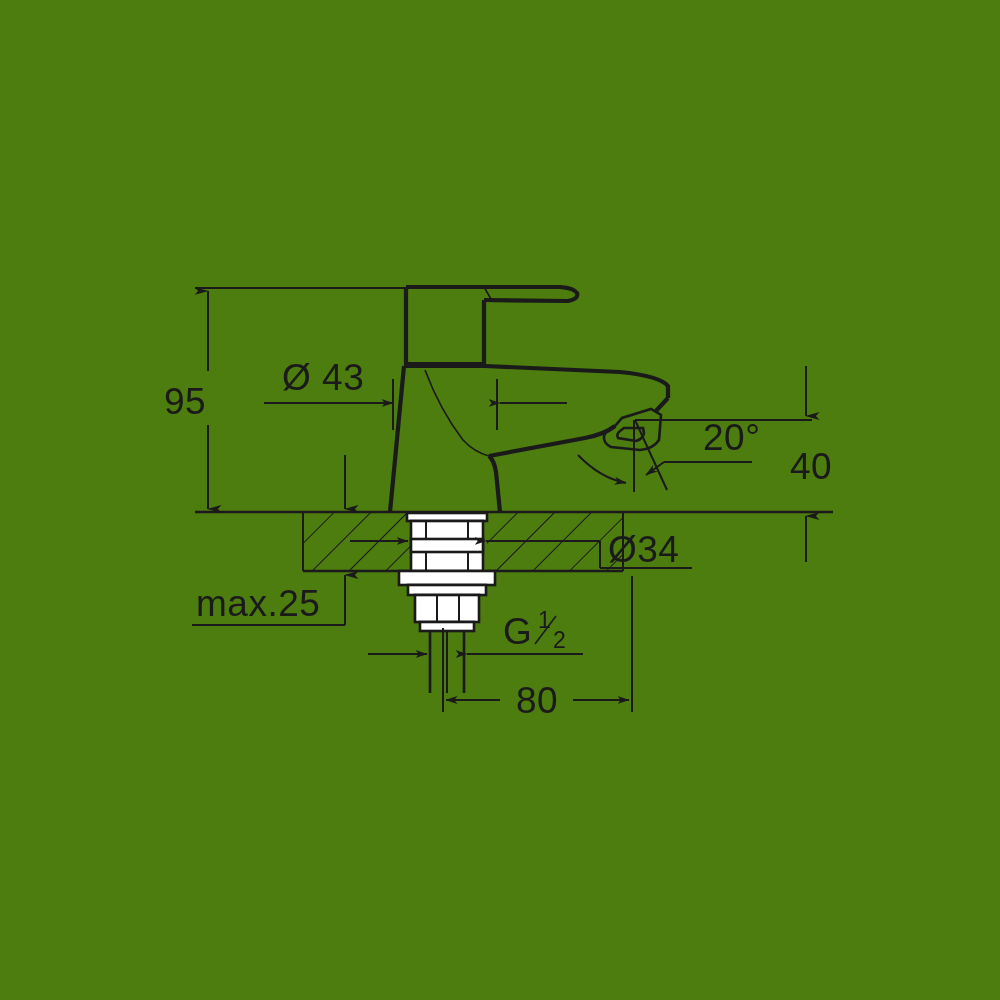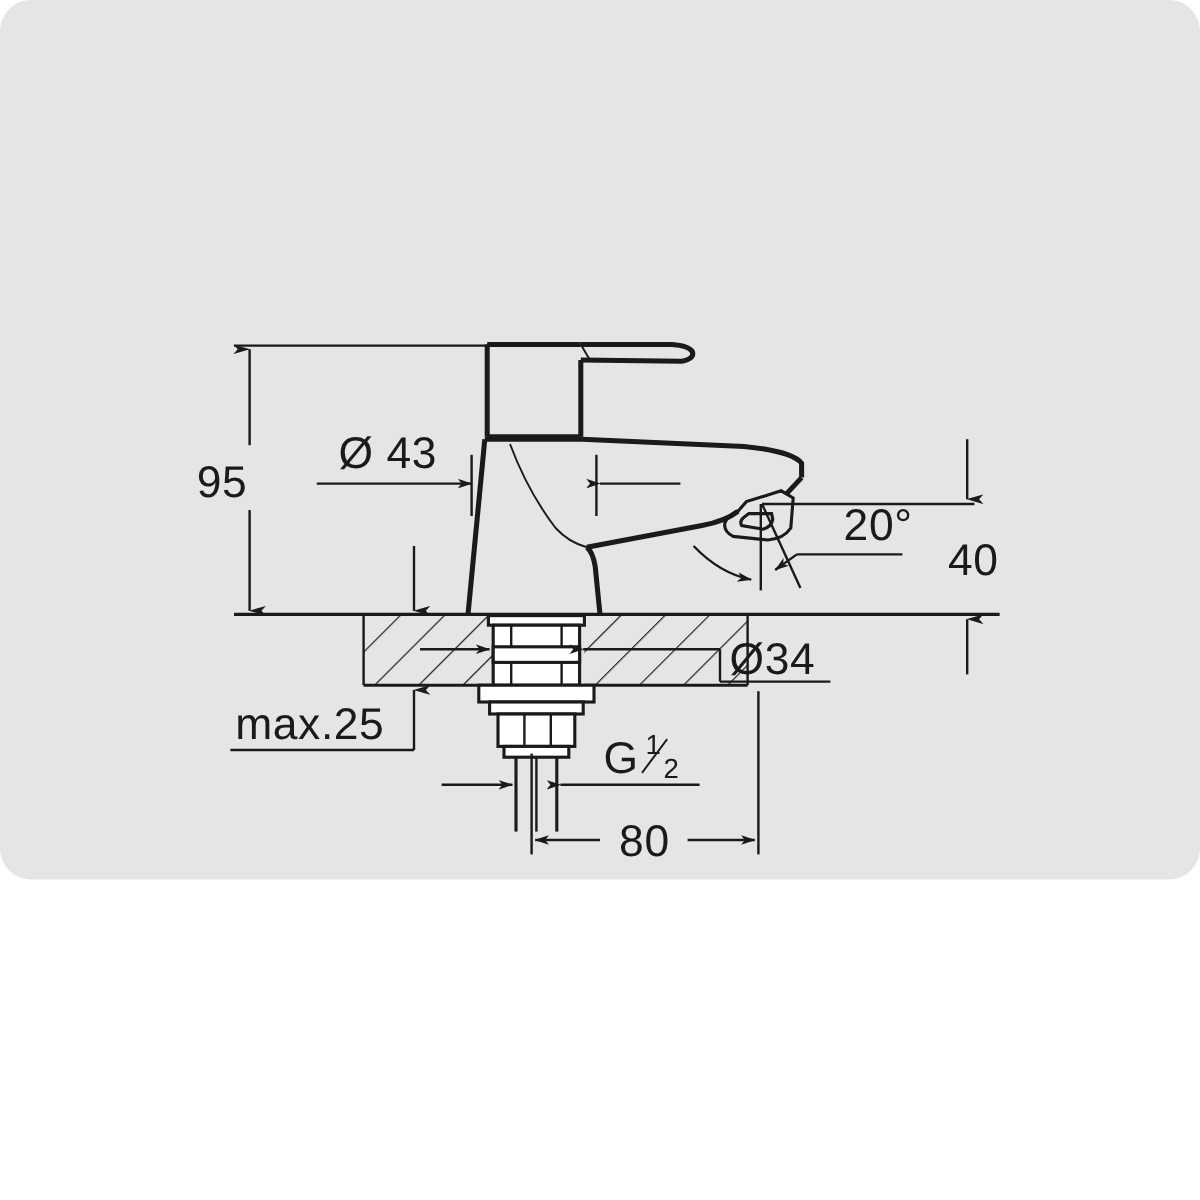--- a/index.html
+++ b/index.html
@@ -10,23 +10,22 @@
   }
   body {
     width: 1000px;
     height: 1000px;
     font-family: "Liberation Sans", sans-serif;
     overflow: hidden;
   }
   #drawing-root {
     position: relative;
     width: 1000px;
-    height: 733px;
-    background: #e5e5e5;
-    border-radius: 26px;
+    height: 1000px;
+    background: #4d7c0f;
   }
   svg#tech-drawing {
     display: block;
     width: 1000px;
     height: 1000px;
   }
   .ln { stroke: #1a1a1a; fill: none; stroke-linecap: butt; }
   .thin { stroke-width: 2; }
   .thin15 { stroke-width: 1.6; }
   .med { stroke-width: 2.6; }

